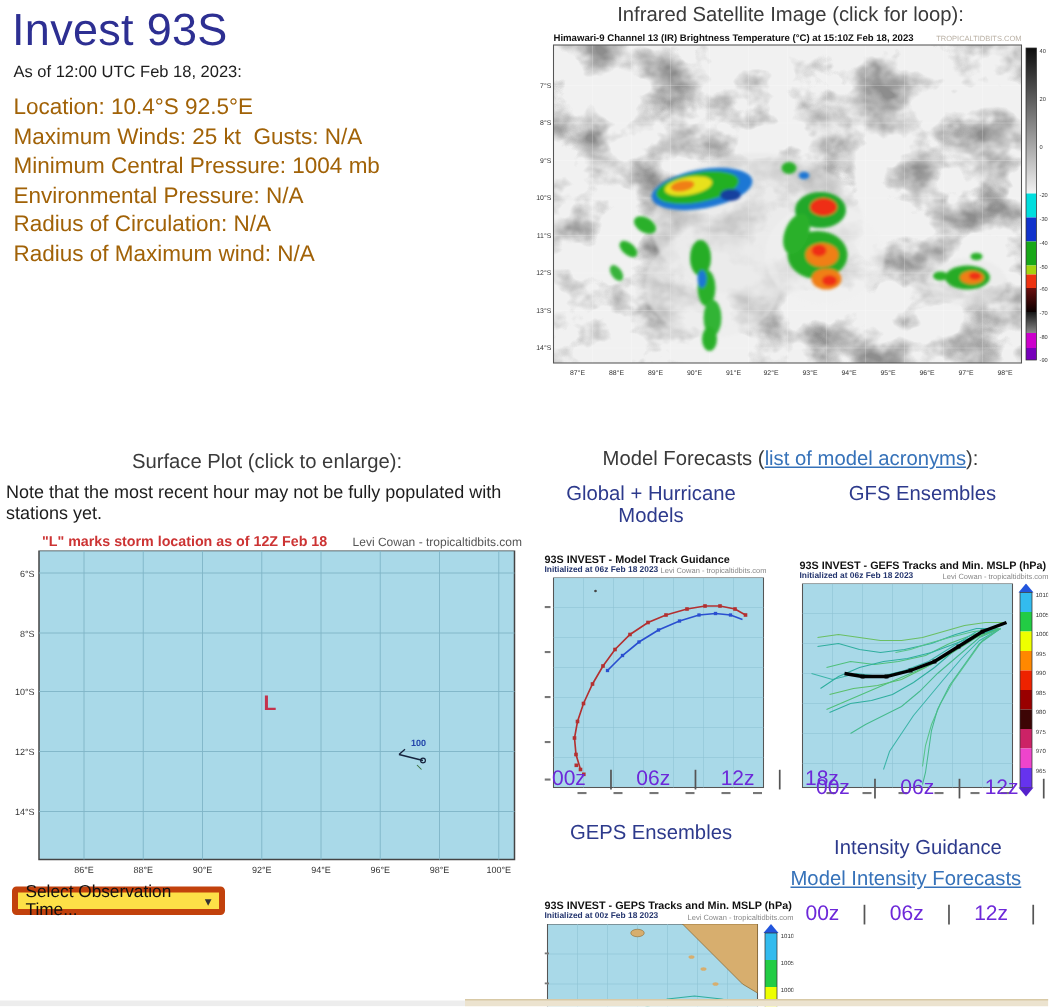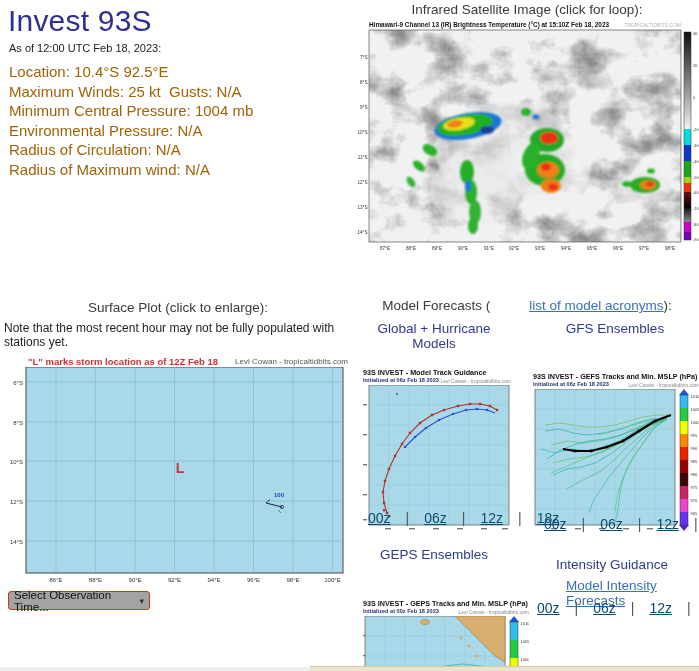--- a/index.html
+++ b/index.html
@@ -11,26 +11,26 @@
   .detail-line{font-size:15px;color:#a16207;line-height:19.5px;white-space:pre-wrap;}
   .sec-header{font-size:13.5px;color:#3a3a3a;text-align:center;}
   .sub-header{font-size:13.5px;color:#2d3a8c;text-align:center;font-weight:bold;}
   .note{font-size:12px;color:#1d1d1d;}
   .plot-title{font-size:11px;font-weight:bold;color:#222;}
   .plot-sub-red{font-size:9.5px;font-weight:bold;color:#cc3333;}
   .plot-credit{font-size:8px;color:#555;}
   .chart-title{font-size:7.2px;font-weight:bold;color:#111;margin-top:28px;}
   .chart-init{font-size:5.6px;font-weight:bold;color:#24356e;}
   .chart-credit{font-size:5px;color:#888;}
-  a.blue-link{color:#3672b9;text-decoration:underline;cursor:pointer;margin-left:39px;}
+  a.blue-link{color:#3672b9;text-decoration:underline;cursor:pointer;}
   .runlinks{font-size:14px;text-align:center;}
-  .runlinks a{color:#0c4a6e;text-decoration:underline;cursor:pointer;margin:0 12px;}
+  .runlinks a{color:#6d28d9;cursor:pointer;margin:0 12px;}
   .runlinks .sep{color:#555;margin:0 3px;}
   .dropdown{display:flex;align-items:center;justify-content:space-between;width:142px;height:19px;
-    border:1px solid #c2410c;border-radius:3px;background:#a3a3a3;font-size:11.5px;color:#111;
+    border:4px solid #c2410c;border-radius:3px;background:#fde047;font-size:11.5px;color:#111;
     padding:0 5px;box-sizing:border-box;cursor:pointer;}
   .dropdown .chev{font-size:9px;color:#333;}
   .sat-frame{cursor:pointer;}
   .bottom-strip-l{background:#ededed;}
   .bottom-strip-r{background:#ece3cf;border-top:1px solid #d8c9a6;}
 </style>
 </head>
 <body>
 
 <div id="page">

